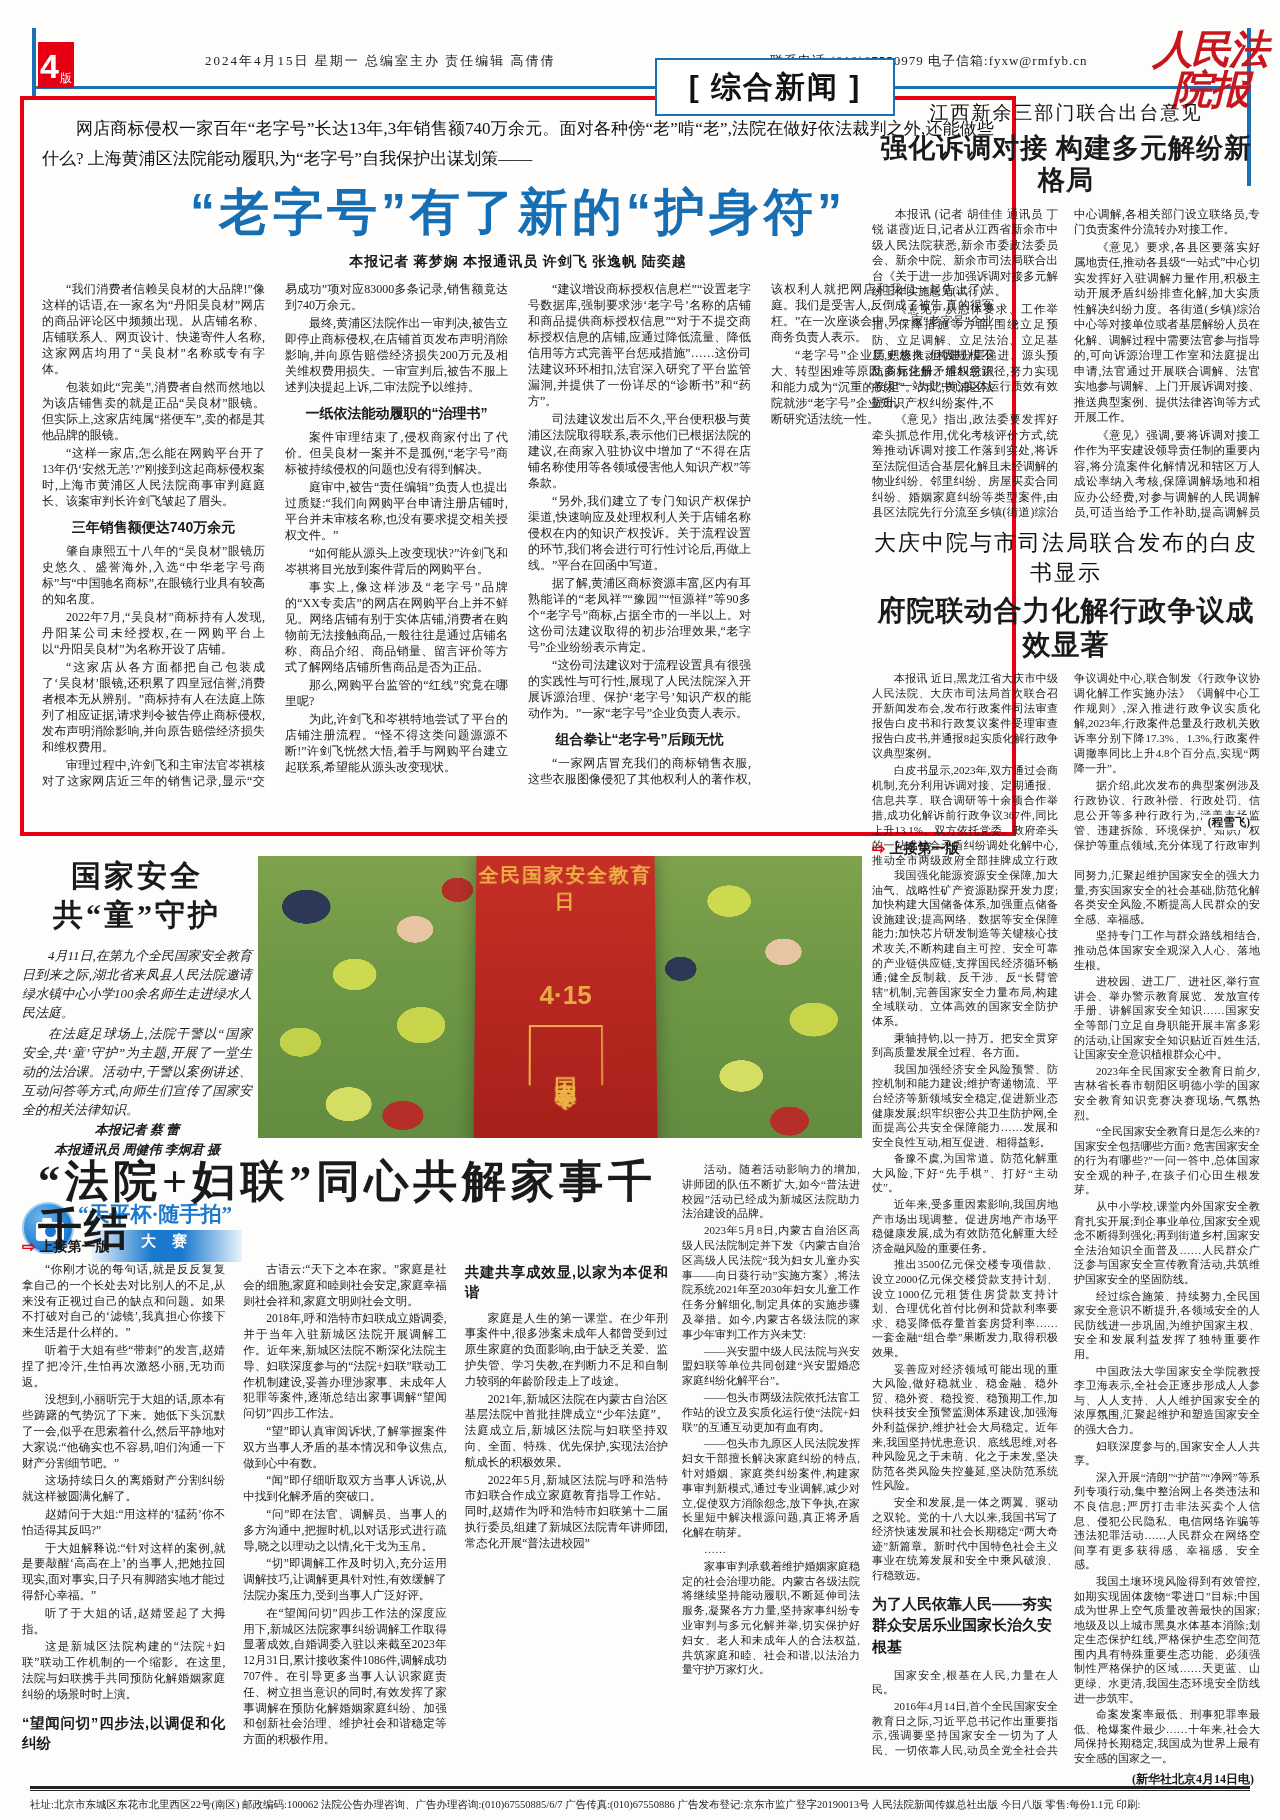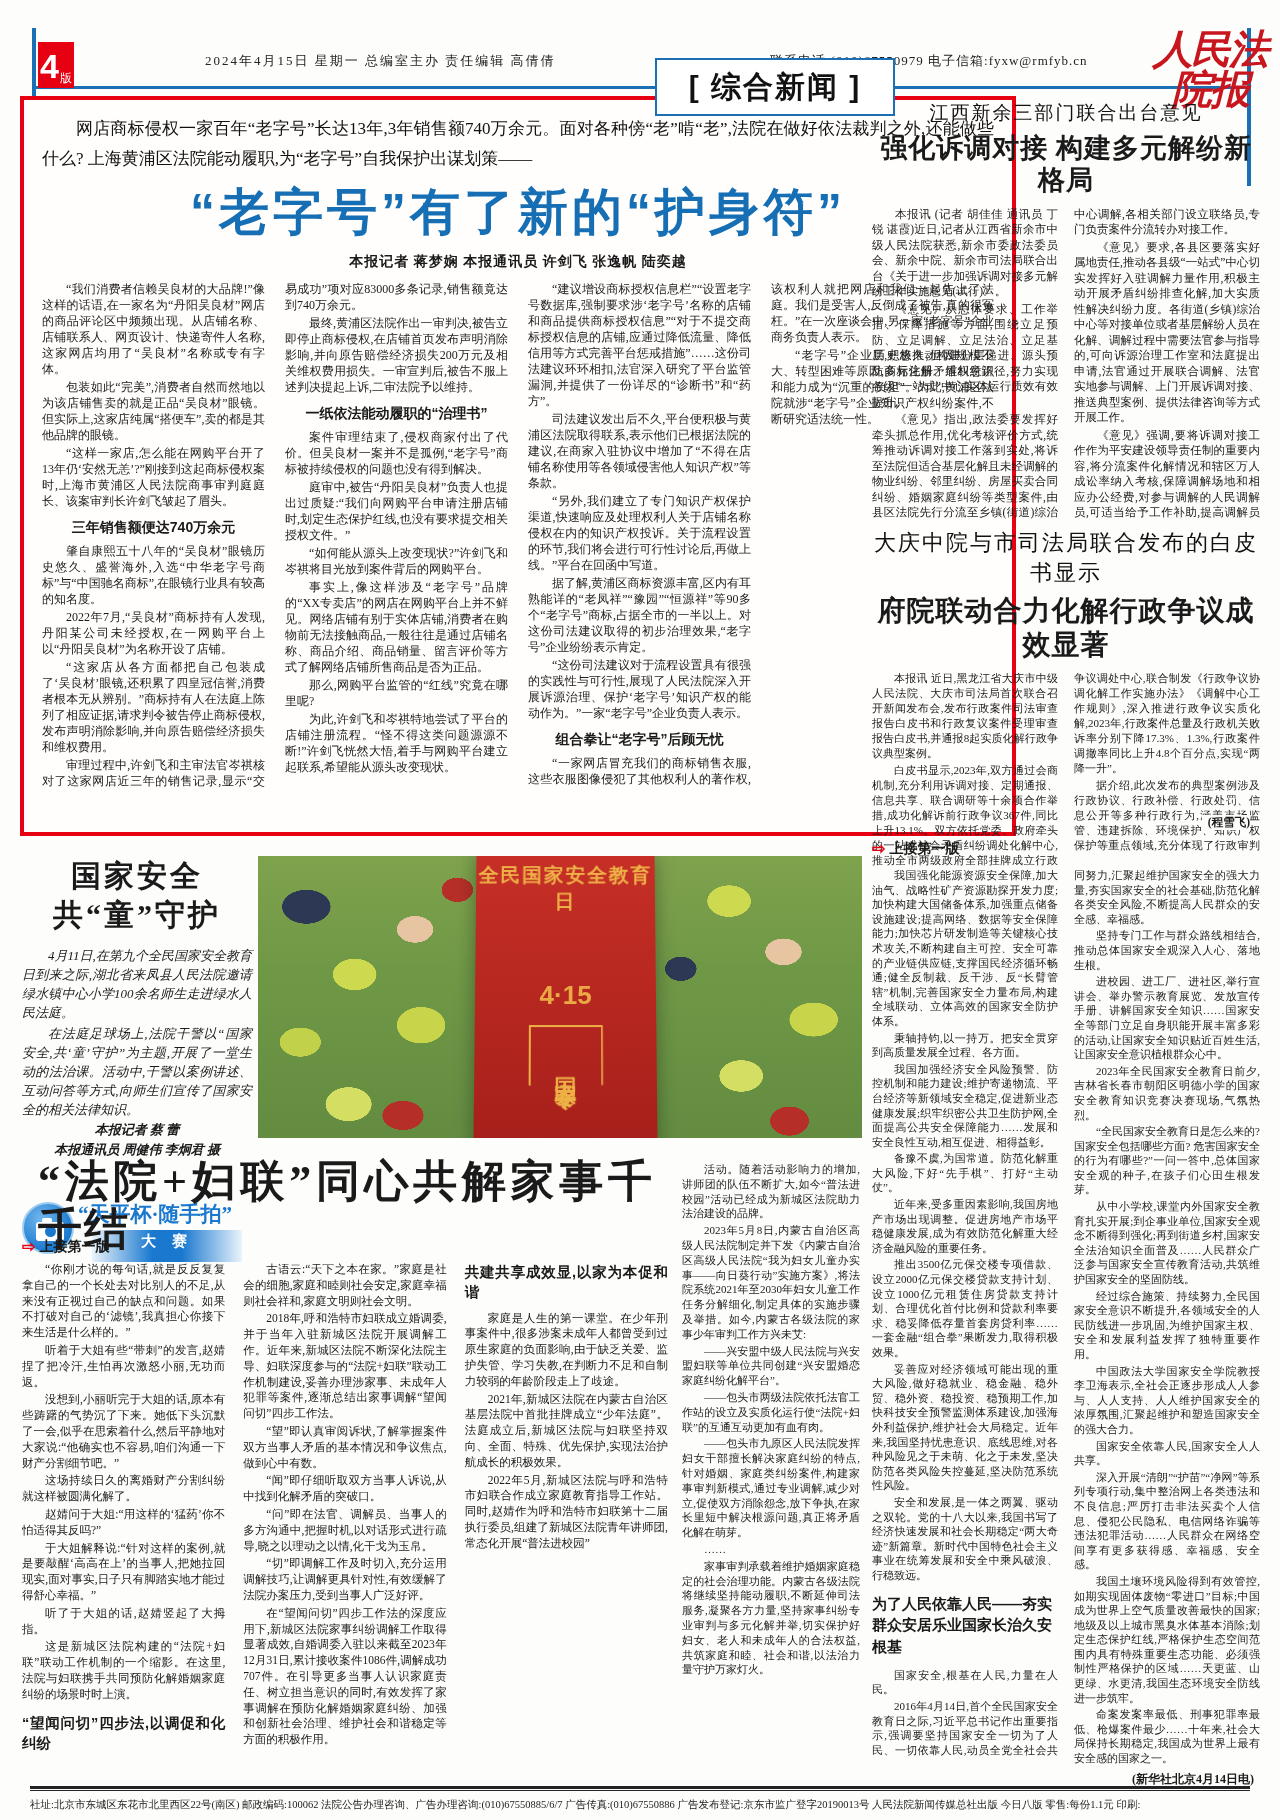--- a/index.html
+++ b/index.html
@@ -131,21 +131,21 @@
         <p class="p" data-interactable="false">包装如此“完美”,消费者自然而然地以为该店铺售卖的就是正品“吴良材”眼镜。但实际上,这家店纯属“搭便车”,卖的都是其他品牌的眼镜。</p>
         <p class="p" data-interactable="false">“这样一家店,怎么能在网购平台开了13年仍‘安然无恙’?”刚接到这起商标侵权案时,上海市黄浦区人民法院商事审判庭庭长、该案审判长许剑飞皱起了眉头。</p>
         <p class="p subhead" data-interactable="false">三年销售额便达740万余元</p>
         <p class="p" data-interactable="false">肇自康熙五十八年的“吴良材”眼镜历史悠久、盛誉海外,入选“中华老字号商标”与“中国驰名商标”,在眼镜行业具有较高的知名度。</p>
         <p class="p" data-interactable="false">2022年7月,“吴良材”商标持有人发现,丹阳某公司未经授权,在一网购平台上以“丹阳吴良材”为名称开设了店铺。</p>
         <p class="p" data-interactable="false">“这家店从各方面都把自己包装成了‘吴良材’眼镜,还积累了四皇冠信誉,消费者根本无从辨别。”商标持有人在法庭上陈列了相应证据,请求判令被告停止商标侵权,发布声明消除影响,并向原告赔偿经济损失和维权费用。</p>
         <p class="p" data-interactable="false">审理过程中,许剑飞和主审法官岑祺核对了这家网店近三年的销售记录,显示“交易成功”项对应83000多条记录,销售额竟达到740万余元。</p>
         <p class="p" data-interactable="false">最终,黄浦区法院作出一审判决,被告立即停止商标侵权,在店铺首页发布声明消除影响,并向原告赔偿经济损失200万元及相关维权费用损失。一审宣判后,被告不服上述判决提起上诉,二审法院予以维持。</p>
         <p class="p subhead" data-interactable="false">一纸依法能动履职的“治理书”</p>
         <p class="p" data-interactable="false">案件审理结束了,侵权商家付出了代价。但吴良材一案并不是孤例,“老字号”商标被持续侵权的问题也没有得到解决。</p>
-        <p class="p" data-interactable="false">庭审中,被告“丹阳吴良材”负责人也提出过质疑:“我们向网购平台申请注册店铺时,划定生态保护红线,也没有要求提交相关授权文件。”</p>
+        <p class="p" data-interactable="false">庭审中,被告“责任编辑”负责人也提出过质疑:“我们向网购平台申请注册店铺时,平台并未审核名称,也没有要求提交相关授权文件。”</p>
         <p class="p" data-interactable="false">“如何能从源头上改变现状?”许剑飞和岑祺将目光放到案件背后的网购平台。</p>
         <p class="p" data-interactable="false">事实上,像这样涉及“老字号”品牌的“XX专卖店”的网店在网购平台上并不鲜见。网络店铺有别于实体店铺,消费者在购物前无法接触商品,一般往往是通过店铺名称、商品介绍、商品销量、留言评价等方式了解网络店铺所售商品是否为正品。</p>
         <p class="p" data-interactable="false">那么,网购平台监管的“红线”究竟在哪里呢?</p>
         <p class="p" data-interactable="false">为此,许剑飞和岑祺特地尝试了平台的店铺注册流程。“怪不得这类问题源源不断!”许剑飞恍然大悟,着手与网购平台建立起联系,希望能从源头改变现状。</p>
         <p class="p" data-interactable="false">“建议增设商标授权信息栏”“设置老字号数据库,强制要求涉‘老字号’名称的店铺和商品提供商标授权信息”“对于不提交商标授权信息的店铺,应通过降低流量、降低信用等方式完善平台惩戒措施”……这份司法建议环环相扣,法官深入研究了平台监管漏洞,并提供了一份详尽的“诊断书”和“药方”。</p>
         <p class="p" data-interactable="false">司法建议发出后不久,平台便积极与黄浦区法院取得联系,表示他们已根据法院的建议,在商家入驻协议中增加了“不得在店铺名称使用等各领域侵害他人知识产权”等条款。</p>
         <p class="p" data-interactable="false">“另外,我们建立了专门知识产权保护渠道,快速响应及处理权利人关于店铺名称侵权在内的知识产权投诉。关于流程设置的环节,我们将会进行可行性讨论后,再做上线。”平台在回函中写道。</p>
         <p class="p" data-interactable="false">据了解,黄浦区商标资源丰富,区内有耳熟能详的“老凤祥”“豫园”“恒源祥”等90多个“老字号”商标,占据全市的一半以上。对这份司法建议取得的初步治理效果,“老字号”企业纷纷表示肯定。</p>
         <p class="p" data-interactable="false">“这份司法建议对于流程设置具有很强的实践性与可行性,展现了人民法院深入开展诉源治理、保护‘老字号’知识产权的能动作为。”一家“老字号”企业负责人表示。</p>
         <p class="p subhead" data-interactable="false">组合拳让“老字号”后顾无忧</p>
@@ -194,21 +194,21 @@
         <p class="p subhead" data-interactable="false">为了人民依靠人民——夯实群众安居乐业国家长治久安根基</p>
         <p class="p" data-interactable="false">国家安全,根基在人民,力量在人民。</p>
         <p class="p" data-interactable="false">2016年4月14日,首个全民国家安全教育日之际,习近平总书记作出重要指示,强调要坚持国家安全一切为了人民、一切依靠人民,动员全党全社会共同努力,汇聚起维护国家安全的强大力量,夯实国家安全的社会基础,防范化解各类安全风险,不断提高人民群众的安全感、幸福感。</p>
         <p class="p" data-interactable="false">坚持专门工作与群众路线相结合,推动总体国家安全观深入人心、落地生根。</p>
         <p class="p" data-interactable="false">进校园、进工厂、进社区,举行宣讲会、举办警示教育展览、发放宣传手册、讲解国家安全知识……国家安全等部门立足自身职能开展丰富多彩的活动,让国家安全知识贴近百姓生活,让国家安全意识植根群众心中。</p>
         <p class="p" data-interactable="false">2023年全民国家安全教育日前夕,吉林省长春市朝阳区明德小学的国家安全教育知识竞赛决赛现场,气氛热烈。</p>
         <p class="p" data-interactable="false">“全民国家安全教育日是怎么来的? 国家安全包括哪些方面? 危害国家安全的行为有哪些?”一问一答中,总体国家安全观的种子,在孩子们心田生根发芽。</p>
         <p class="p" data-interactable="false">从中小学校,课堂内外国家安全教育扎实开展;到企事业单位,国家安全观念不断得到强化;再到街道乡村,国家安全法治知识全面普及……人民群众广泛参与国家安全宣传教育活动,共筑维护国家安全的坚固防线。</p>
         <p class="p" data-interactable="false">经过综合施策、持续努力,全民国家安全意识不断提升,各领域安全的人民防线进一步巩固,为维护国家主权、安全和发展利益发挥了独特重要作用。</p>
         <p class="p" data-interactable="false">中国政法大学国家安全学院教授李卫海表示,全社会正逐步形成人人参与、人人支持、人人维护国家安全的浓厚氛围,汇聚起维护和塑造国家安全的强大合力。</p>
-        <p class="p" data-interactable="false">国家安全依靠人民,国家安全人人共享。</p>
+        <p class="p" data-interactable="false">妇联深度参与的,国家安全人人共享。</p>
         <p class="p" data-interactable="false">深入开展“清朗”“护苗”“净网”等系列专项行动,集中整治网上各类违法和不良信息;严厉打击非法买卖个人信息、侵犯公民隐私、电信网络诈骗等违法犯罪活动……人民群众在网络空间享有更多获得感、幸福感、安全感。</p>
         <p class="p" data-interactable="false">我国土壤环境风险得到有效管控,如期实现固体废物“零进口”目标;中国成为世界上空气质量改善最快的国家;地级及以上城市黑臭水体基本消除;划定生态保护红线,严格保护生态空间范围内具有特殊重要生态功能、必须强制性严格保护的区域……天更蓝、山更绿、水更清,我国生态环境安全防线进一步筑牢。</p>
         <p class="p" data-interactable="false">命案发案率最低、刑事犯罪率最低、枪爆案件最少……十年来,社会大局保持长期稳定,我国成为世界上最有安全感的国家之一。</p>
       </div>
     <div class="credit" data-interactable="false">(新华社北京4月14日电)</div>
   </div>
 
   <div class="left-story" data-interactable="false">
     <div class="ls-title" data-interactable="false">
       <div data-interactable="false">国家安全</div>

